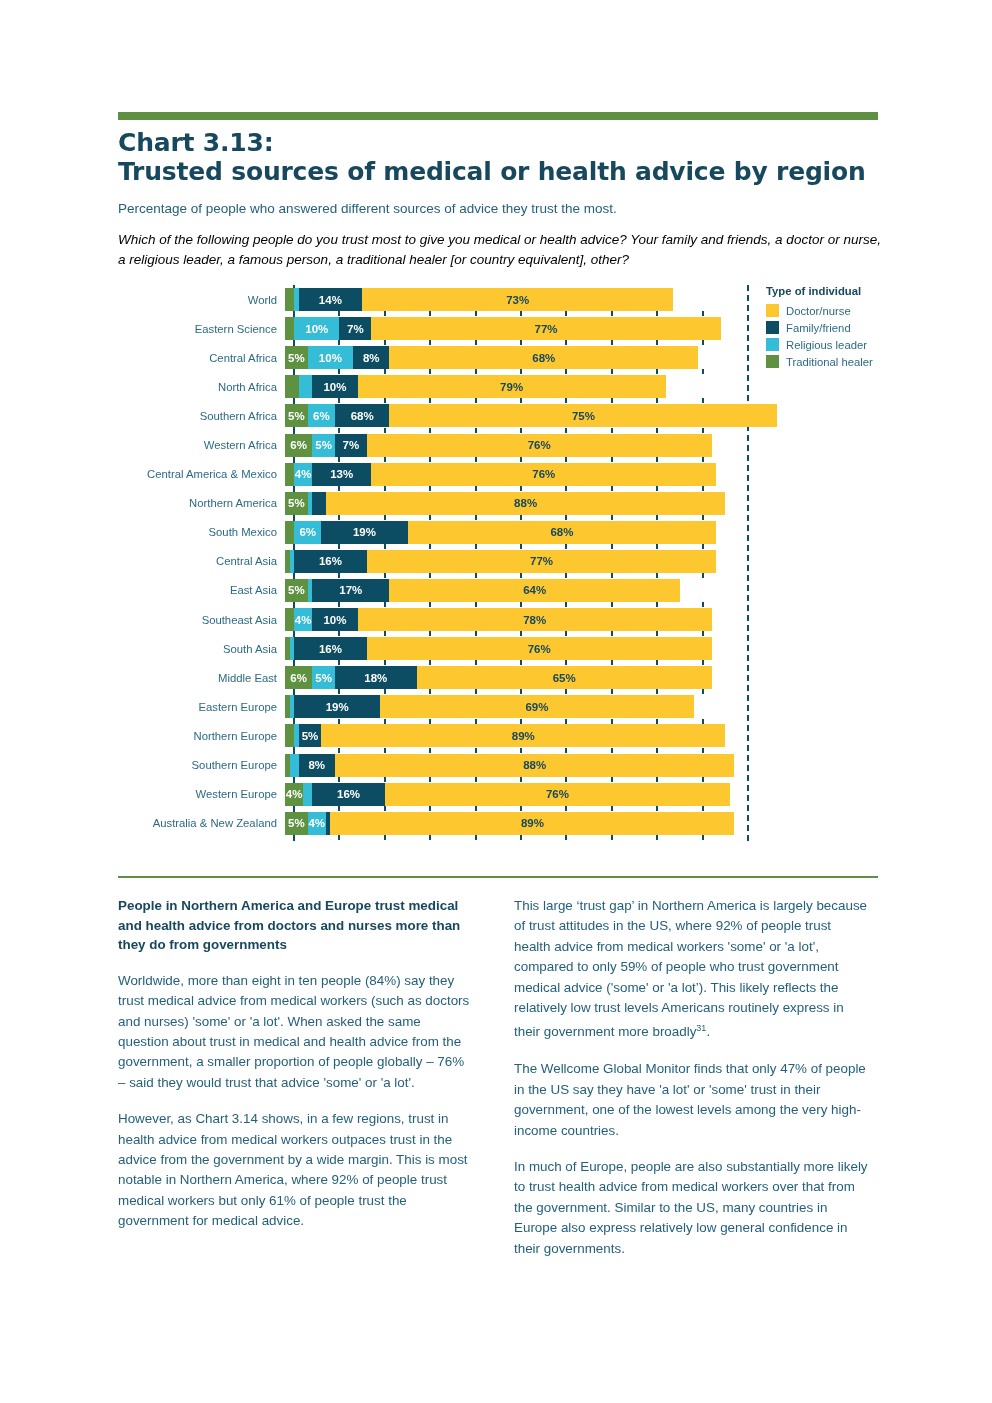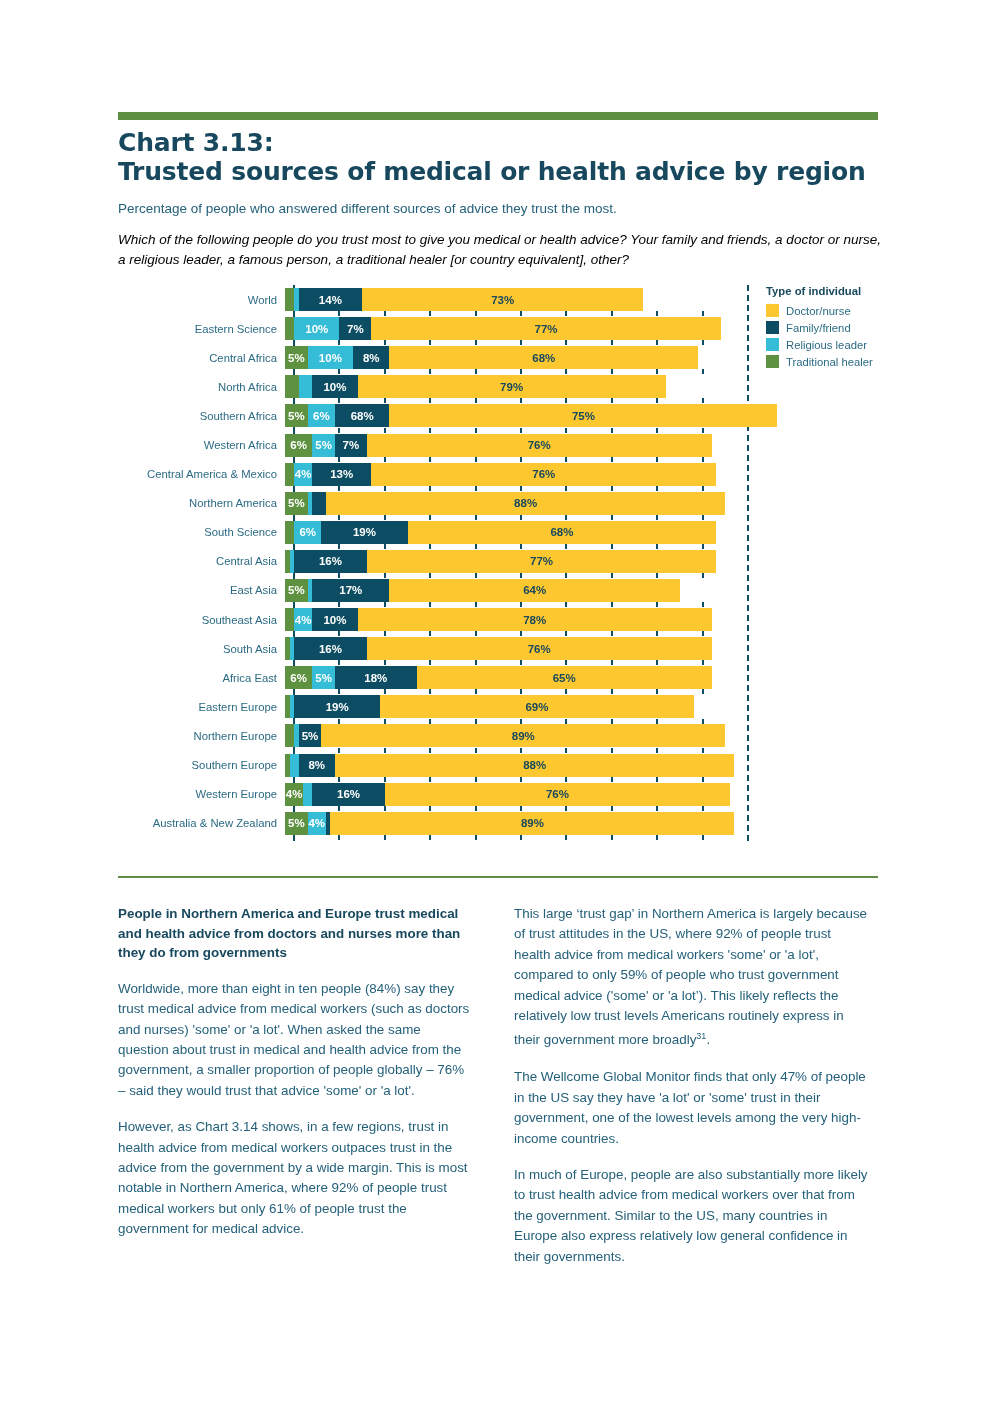--- a/index.html
+++ b/index.html
@@ -133,21 +133,21 @@
     line-height:20.4px;
     color:#24607a;
     box-sizing:border-box;
   }
   .col-left{position:absolute;left:0;top:0;}
   .col-right{position:absolute;left:396px;top:0;}
   .lead{
     font-weight:bold;color:#18485e;margin:0 0 14px 0;
     line-height:19.6px;
   }
-  .col p{margin:8px 0 16px 0;}
+  .col p{margin:0 0 16px 0;}
   sup{font-size:9px;}
 
   
   .footer{
     position:absolute;left:0;top:1338px;width:992px;text-align:center;
     font-size:11.7px;color:#2c6b84;
   }
   .footer .pagenum{margin-right:3px;}
   .footer .sep{color:#8fb6c4;margin:0 5px 0 2px;}
 </style>
@@ -346,21 +346,21 @@
         </div>
       <div class="rows" id="chart-rows">
           <div class="row">
             <div class="row-label">World</div>
             <div class="bar-area">
               <div class="seg healer" style="left: 0px; width: 9.08px;"></div>
               <div class="seg religious" style="left: 9.08px; width: 4.54px;"></div>
               <div class="seg family" style="left: 13.62px; width: 63.56px;">
                 <span>14%</span>
               </div>
-              <div class="seg doctor" style="left: 77.18px; width: 281px;">
+              <div class="seg doctor" style="left: 77.18px; width: 311px;">
                 <span>73%</span>
               </div>
             </div>
           </div>
           <div class="row">
             <div class="row-label">Eastern Science</div>
             <div class="bar-area">
               <div class="seg healer" style="left: 0px; width: 9.08px;"></div>
               <div class="seg religious" style="left: 9.08px; width: 45.4px;">
                 <span>10%</span>
@@ -459,21 +459,21 @@
                 <span>5%</span>
               </div>
               <div class="seg religious" style="left: 22.7px; width: 4.54px;"></div>
               <div class="seg family" style="left: 27.24px; width: 13.62px;"></div>
               <div class="seg doctor" style="left: 40.86px; width: 399.52px;">
                 <span>88%</span>
               </div>
             </div>
           </div>
           <div class="row">
-            <div class="row-label">South Science</div>
+            <div class="row-label">South Mexico</div>
             <div class="bar-area">
               <div class="seg healer" style="left: 0px; width: 9.08px;"></div>
               <div class="seg religious" style="left: 9.08px; width: 27.24px;">
                 <span>6%</span>
               </div>
               <div class="seg family" style="left: 36.32px; width: 86.26px;">
                 <span>19%</span>
               </div>
               <div class="seg doctor" style="left: 122.58px; width: 308.72px;">
                 <span>68%</span>
@@ -530,21 +530,21 @@
               <div class="seg religious" style="left: 4.54px; width: 4.54px;"></div>
               <div class="seg family" style="left: 9.08px; width: 72.64px;">
                 <span>16%</span>
               </div>
               <div class="seg doctor" style="left: 81.72px; width: 345.04px;">
                 <span>76%</span>
               </div>
             </div>
           </div>
           <div class="row">
-            <div class="row-label">Africa East</div>
+            <div class="row-label">Middle East</div>
             <div class="bar-area">
               <div class="seg healer" style="left: 0px; width: 27.24px;">
                 <span>6%</span>
               </div>
               <div class="seg religious" style="left: 27.24px; width: 22.7px;">
                 <span>5%</span>
               </div>
               <div class="seg family" style="left: 49.94px; width: 81.72px;">
                 <span>18%</span>
               </div>

